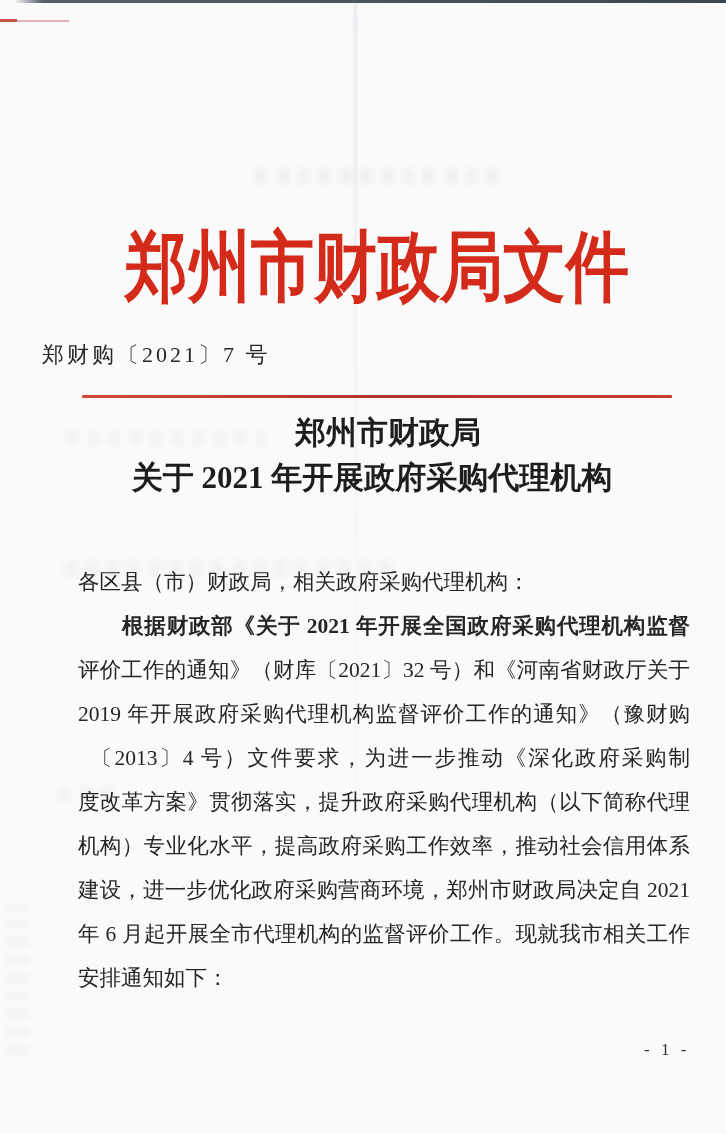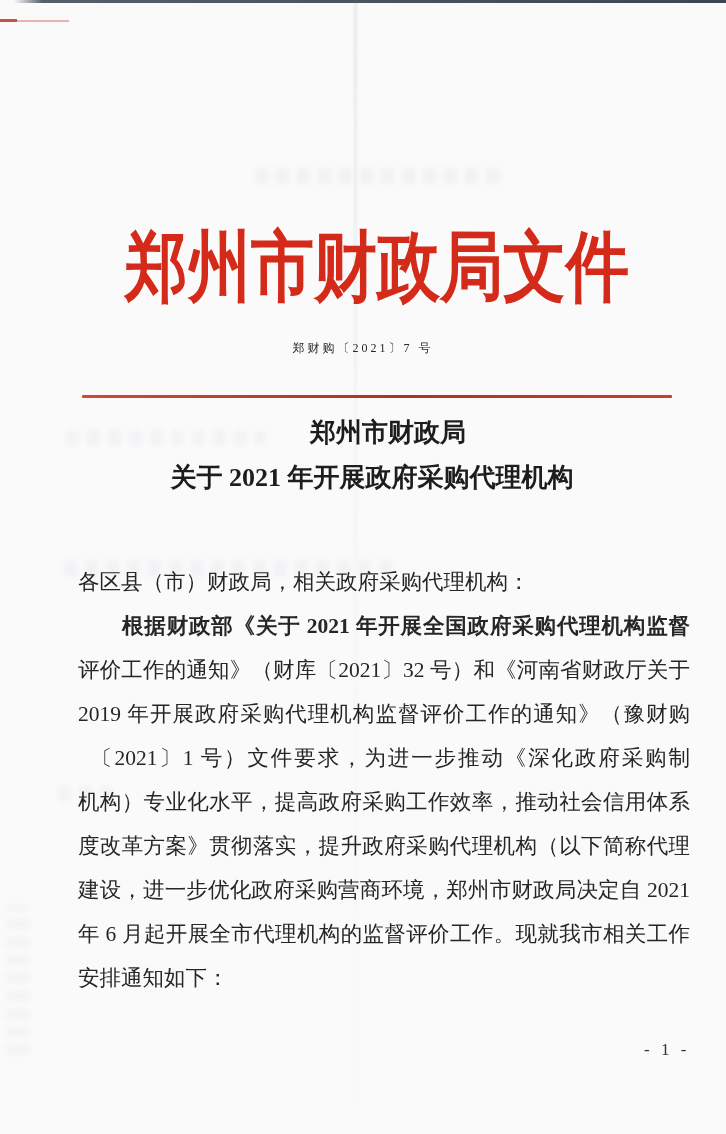--- a/index.html
+++ b/index.html
@@ -41,37 +41,37 @@
     padding-left: 28px; box-sizing: border-box;
     text-align: center; white-space: nowrap;
     font-size: 63px; font-weight: bold; color: var(--banner-red, #d42a1a);
     transform: scaleY(1.22); transform-origin: center top;
     letter-spacing: 0;
   }
 
   
   .doc-number {
     position: absolute; top: 340px; left: 0; width: 726px;
-    box-sizing: border-box;
-    text-align: center; font-size: 12px; letter-spacing: 3px;
+    padding-left: 42px; box-sizing: border-box;
+    font-size: 22px; letter-spacing: 3px;
     color: var(--body-text, #2a2a2a); white-space: nowrap;
   }
 
   
   .divider {
     position: absolute; top: 395px; left: 82px; width: 590px; height: 3px;
     background: linear-gradient(90deg, #cd4a37, var(--divider-red, #b03227) 55%, #c53f2f);
     border-radius: 1px;
   }
 
   
   .title-block {
     position: absolute; top: 411px; left: 0; width: 714px;
     padding-left: 30px; box-sizing: border-box;
-    text-align: center; font-size: 26px; font-weight: bold;
+    text-align: center; font-size: 31px; font-weight: bold;
     line-height: 44.5px; color: #1d1d1d;
   }
   .title-line { white-space: nowrap; }
   .title-line.shift { position: relative; left: 16px; }
 
   
   .body-block {
     position: absolute; top: 560px; left: 78px; width: 612px;
     font-size: 21.5px; line-height: 44px; color: var(--body-text, #262626);
   }
@@ -114,23 +114,23 @@
   <div class="title-block">
     <div class="title-line shift">郑州市财政局</div>
     <div class="title-line">关于 2021 年开展政府采购代理机构</div>
   </div>
 
   <div class="body-block">
     <div class="line">各区县（市）财政局，相关政府采购代理机构：</div>
     <div class="line just indent2">根据财政部《关于 2021 年开展全国政府采购代理机构监督</div>
     <div class="line just">评价工作的通知》（财库〔2021〕32 号）和《河南省财政厅关于</div>
     <div class="line just">2019 年开展政府采购代理机构监督评价工作的通知》（豫财购</div>
-    <div class="line just indent-sm">〔2021〕1 号）文件要求，为进一步推动《深化政府采购制</div>
+    <div class="line just indent-sm">〔2013〕4 号）文件要求，为进一步推动《深化政府采购制</div>
+    <div class="line just">度改革方案》贯彻落实，提升政府采购代理机构（以下简称代理</div>
     <div class="line just">机构）专业化水平，提高政府采购工作效率，推动社会信用体系</div>
-    <div class="line just">度改革方案》贯彻落实，提升政府采购代理机构（以下简称代理</div>
     <div class="line just">建设，进一步优化政府采购营商环境，郑州市财政局决定自 2021</div>
     <div class="line just">年 6 月起开展全市代理机构的监督评价工作。现就我市相关工作</div>
     <div class="line">安排通知如下：</div>
   </div>
 
   <div class="page-number">- 1 -</div>
 
 </div>
 
 </body></html>

